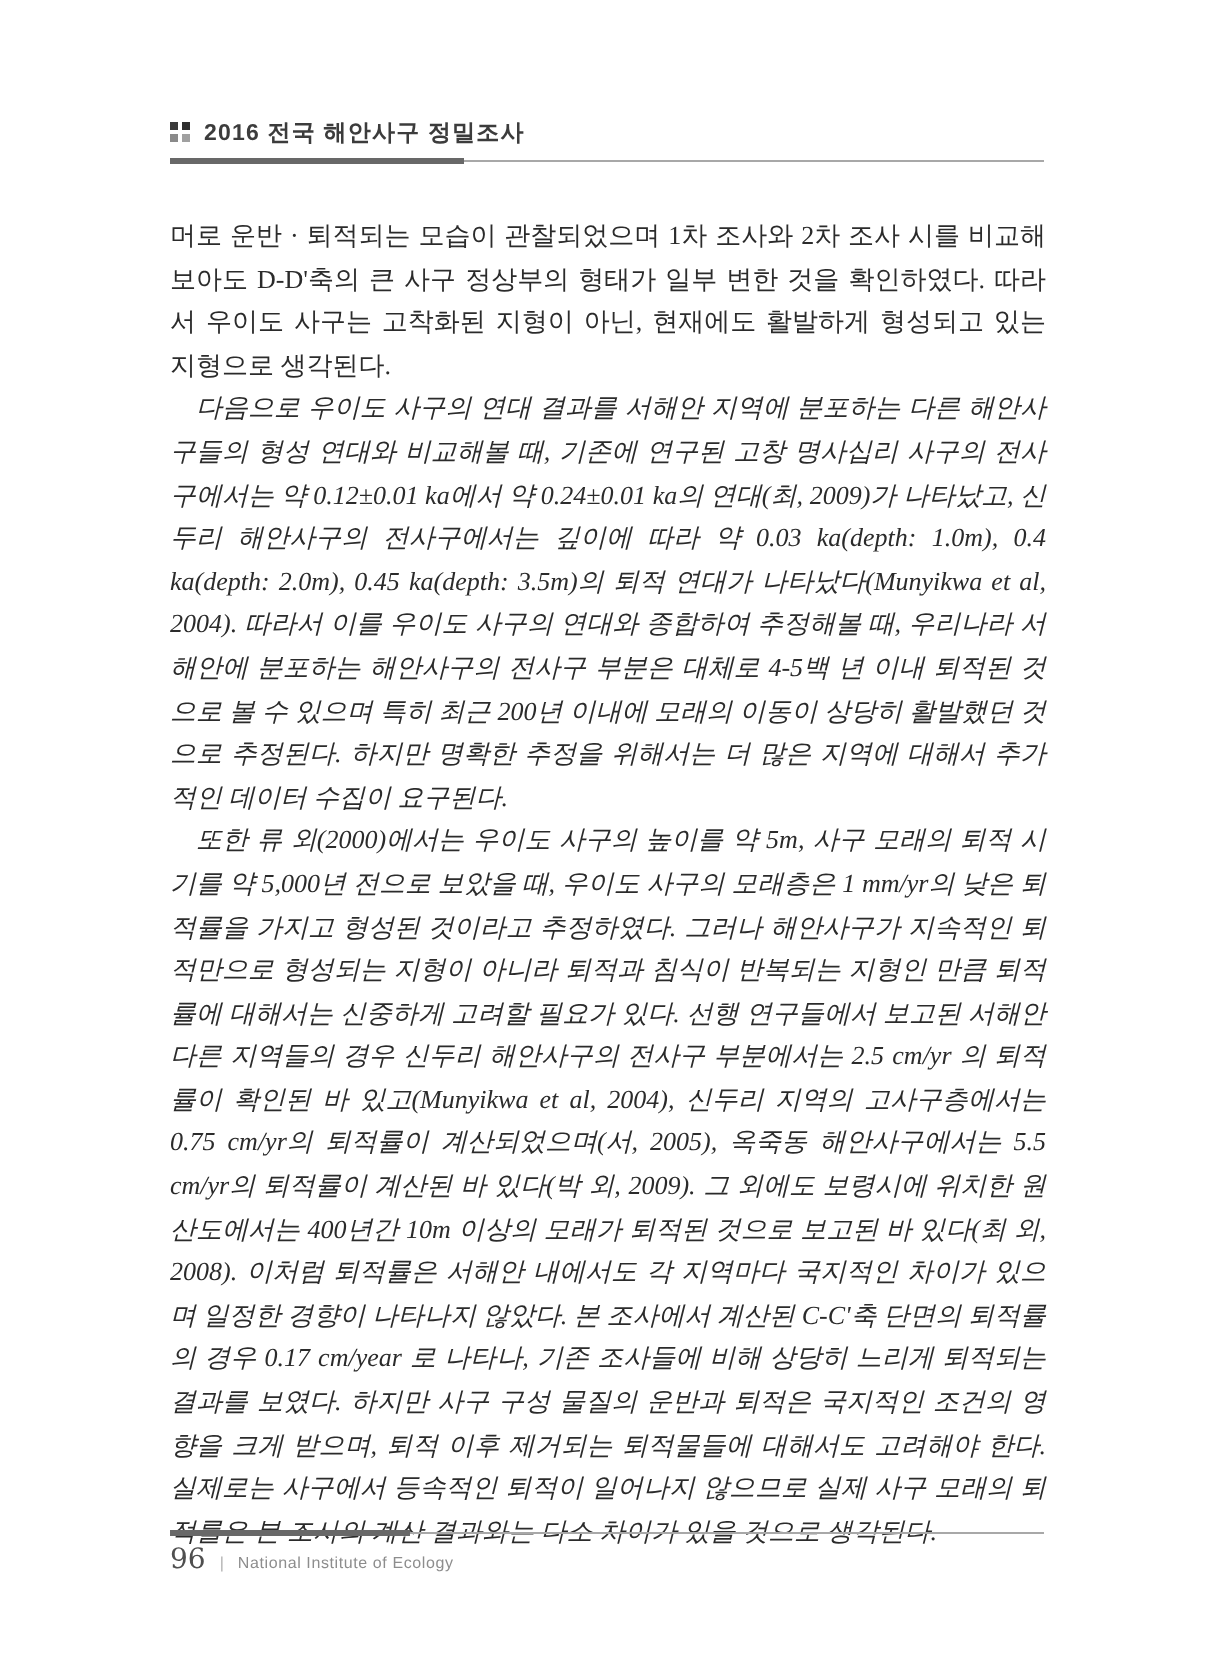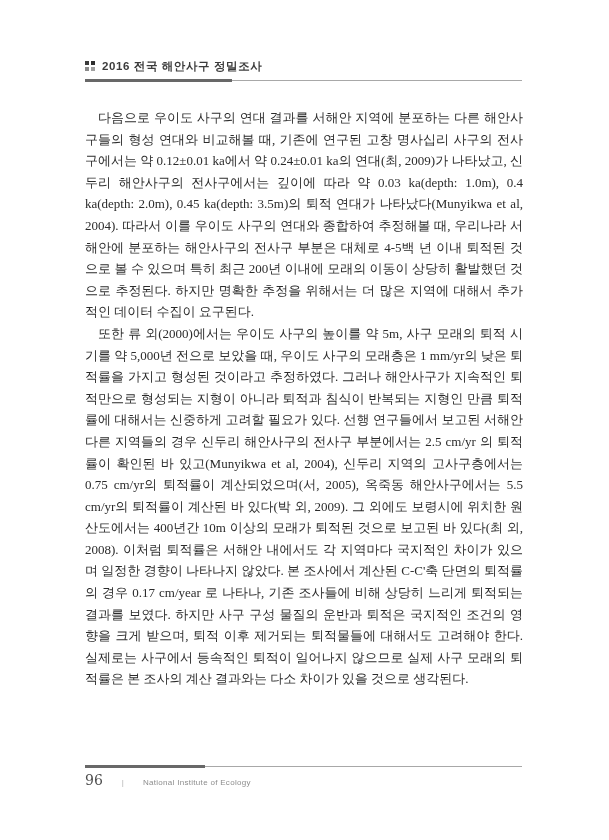--- a/index.html
+++ b/index.html
@@ -68,41 +68,41 @@
     line-height: 21.6px;
     color: #2b2b2b;
     text-align: justify;
     word-break: normal;
     overflow-wrap: anywhere;
   }
   .body-text p {
     margin: 0;
     padding: 0;
   }
-  .body-text p.indent { text-indent: 13px; }
+  .body-text p.indent { text-indent: 13px; font-style: italic; }
 
   
   .footer {
     position: absolute;
     left: 85px;
     right: 87px;
     top: 765px;
   }
   .footer-rule {
     display: flex;
     align-items: center;
     height: 3px;
   }
   .footer-rule .thick { width: 120px; height: 3px; background: #686868; }
   .footer-rule .thin  { flex: 1; height: 1px; background: #a8a8a8; }
   .footer-row {
     margin-top: 4px;
     display: flex;
     align-items: baseline;
-    gap: 19px;
+    gap: 7px;
   }
   .page-number {
     font-family: "DejaVu Serif", "Liberation Serif", serif;
     font-size: 14px;
     font-weight: normal;
     color: #4f4f4f;
   }
   .footer-sep {
     font-family: "Liberation Sans", "DejaVu Sans", sans-serif;
     font-size: 8px;
@@ -131,20 +131,21 @@
       </span>
       <span class="header-title">2016 전국 해안사구 정밀조사</span>
     </div>
     <div class="header-rule">
       <span class="thick"></span>
       <span class="thin"></span>
     </div>
   </header>
 
   <main class="body-text">
+      <p class="para">머로 운반 · 퇴적되는 모습이 관찰되었으며 1차 조사와 2차 조사 시를 비교해보아도 D-D'축의 큰 사구 정상부의 형태가 일부 변한 것을 확인하였다. 따라서 우이도 사구는 고착화된 지형이 아닌, 현재에도 활발하게 형성되고 있는 지형으로 생각된다.</p>
       <p class="para indent">다음으로 우이도 사구의 연대 결과를 서해안 지역에 분포하는 다른 해안사구들의 형성 연대와 비교해볼 때, 기존에 연구된 고창 명사십리 사구의 전사구에서는 약 0.12±0.01 ka에서 약 0.24±0.01 ka의 연대(최, 2009)가 나타났고, 신두리 해안사구의 전사구에서는 깊이에 따라 약 0.03 ka(depth: 1.0m), 0.4 ka(depth: 2.0m), 0.45 ka(depth: 3.5m)의 퇴적 연대가 나타났다(Munyikwa et al, 2004). 따라서 이를 우이도 사구의 연대와 종합하여 추정해볼 때, 우리나라 서해안에 분포하는 해안사구의 전사구 부분은 대체로 4-5백 년 이내 퇴적된 것으로 볼 수 있으며 특히 최근 200년 이내에 모래의 이동이 상당히 활발했던 것으로 추정된다. 하지만 명확한 추정을 위해서는 더 많은 지역에 대해서 추가적인 데이터 수집이 요구된다.</p>
       <p class="para indent">또한 류 외(2000)에서는 우이도 사구의 높이를 약 5m, 사구 모래의 퇴적 시기를 약 5,000년 전으로 보았을 때, 우이도 사구의 모래층은 1 mm/yr의 낮은 퇴적률을 가지고 형성된 것이라고 추정하였다. 그러나 해안사구가 지속적인 퇴적만으로 형성되는 지형이 아니라 퇴적과 침식이 반복되는 지형인 만큼 퇴적률에 대해서는 신중하게 고려할 필요가 있다. 선행 연구들에서 보고된 서해안 다른 지역들의 경우 신두리 해안사구의 전사구 부분에서는 2.5 cm/yr 의 퇴적률이 확인된 바 있고(Munyikwa et al, 2004), 신두리 지역의 고사구층에서는 0.75 cm/yr의 퇴적률이 계산되었으며(서, 2005), 옥죽동 해안사구에서는 5.5 cm/yr의 퇴적률이 계산된 바 있다(박 외, 2009). 그 외에도 보령시에 위치한 원산도에서는 400년간 10m 이상의 모래가 퇴적된 것으로 보고된 바 있다(최 외, 2008). 이처럼 퇴적률은 서해안 내에서도 각 지역마다 국지적인 차이가 있으며 일정한 경향이 나타나지 않았다. 본 조사에서 계산된 C-C'축 단면의 퇴적률의 경우 0.17 cm/year 로 나타나, 기존 조사들에 비해 상당히 느리게 퇴적되는 결과를 보였다. 하지만 사구 구성 물질의 운반과 퇴적은 국지적인 조건의 영향을 크게 받으며, 퇴적 이후 제거되는 퇴적물들에 대해서도 고려해야 한다. 실제로는 사구에서 등속적인 퇴적이 일어나지 않으므로 실제 사구 모래의 퇴적률은 본 조사의 계산 결과와는 다소 차이가 있을 것으로 생각된다.</p>
     </main>
 
   <footer class="footer">
     <div class="footer-rule">
       <span class="thick"></span>
       <span class="thin"></span>
     </div>
     <div class="footer-row">

